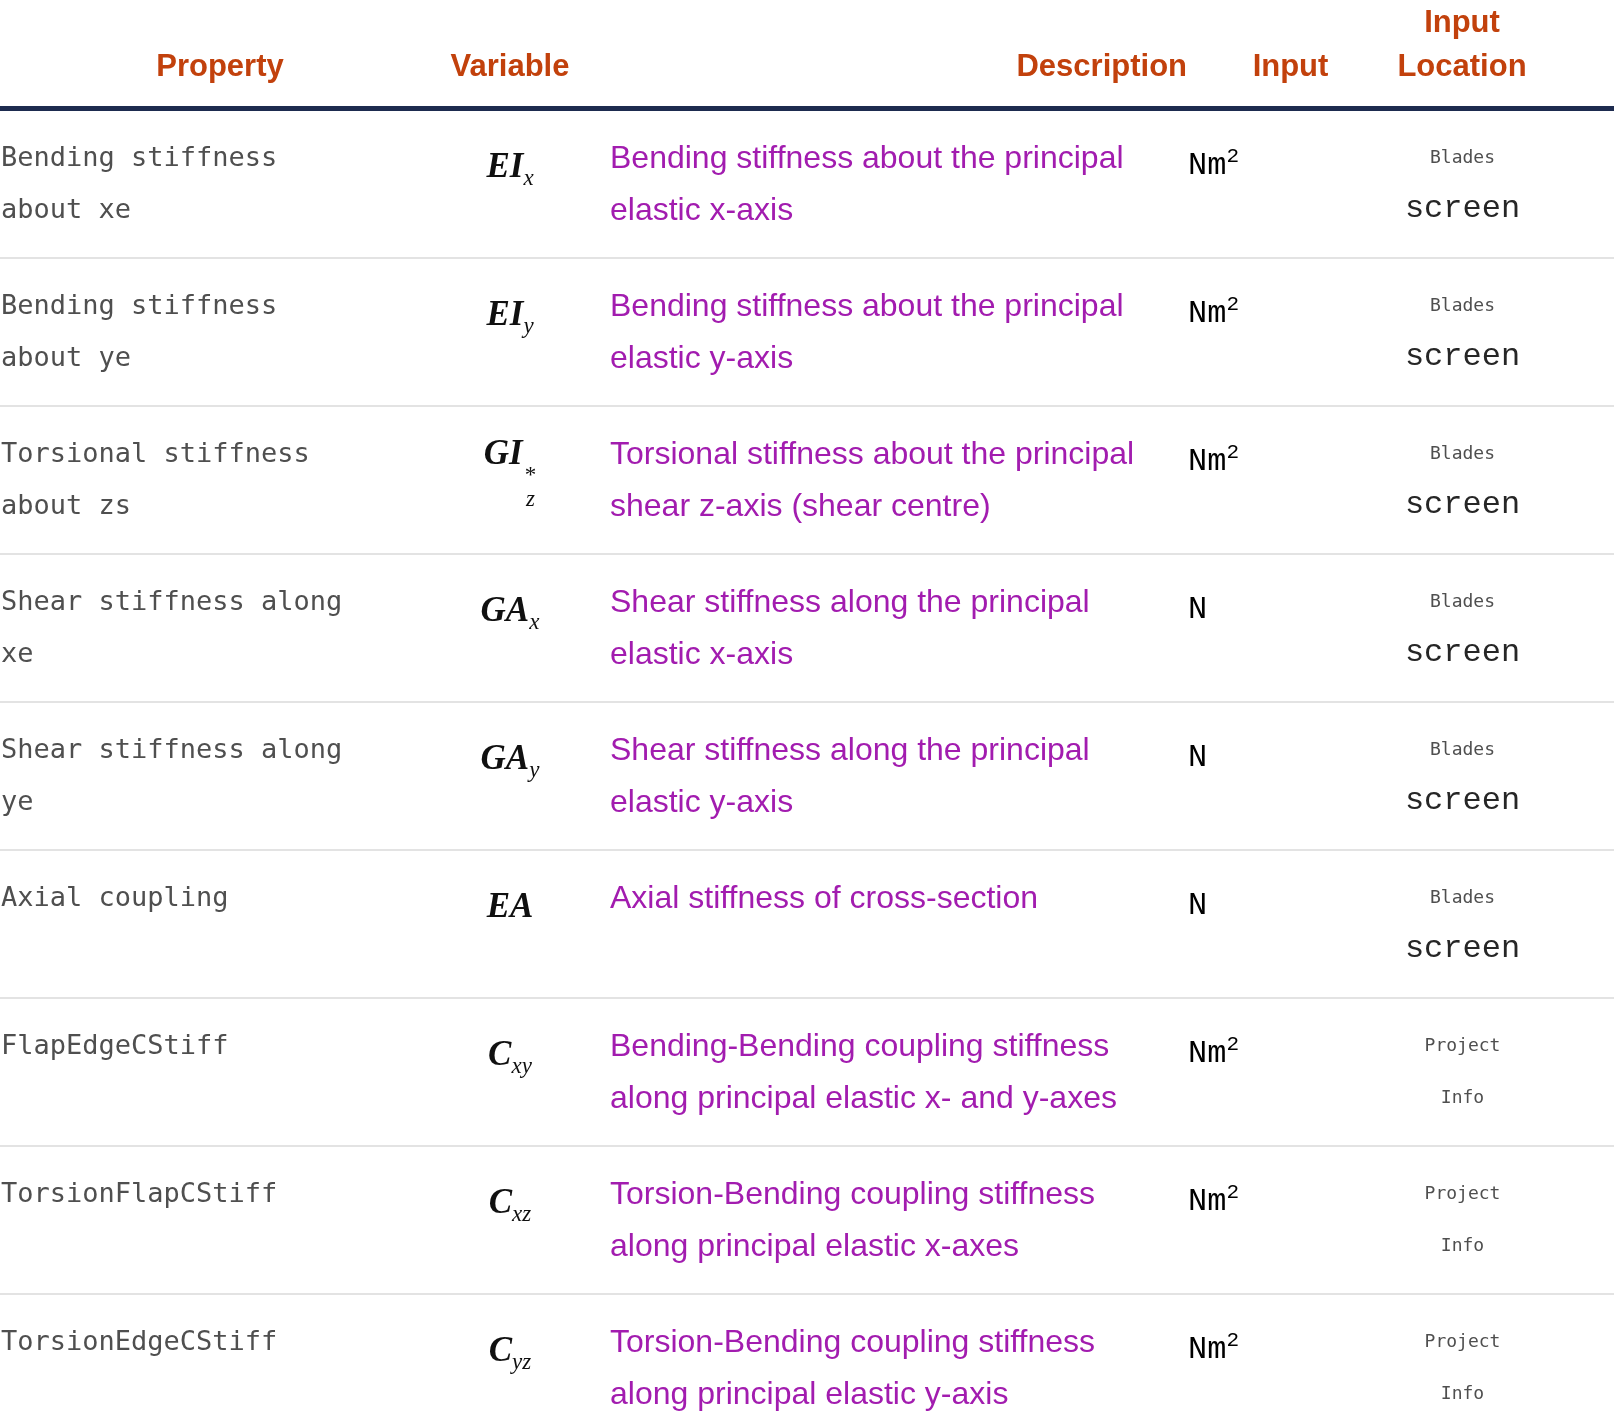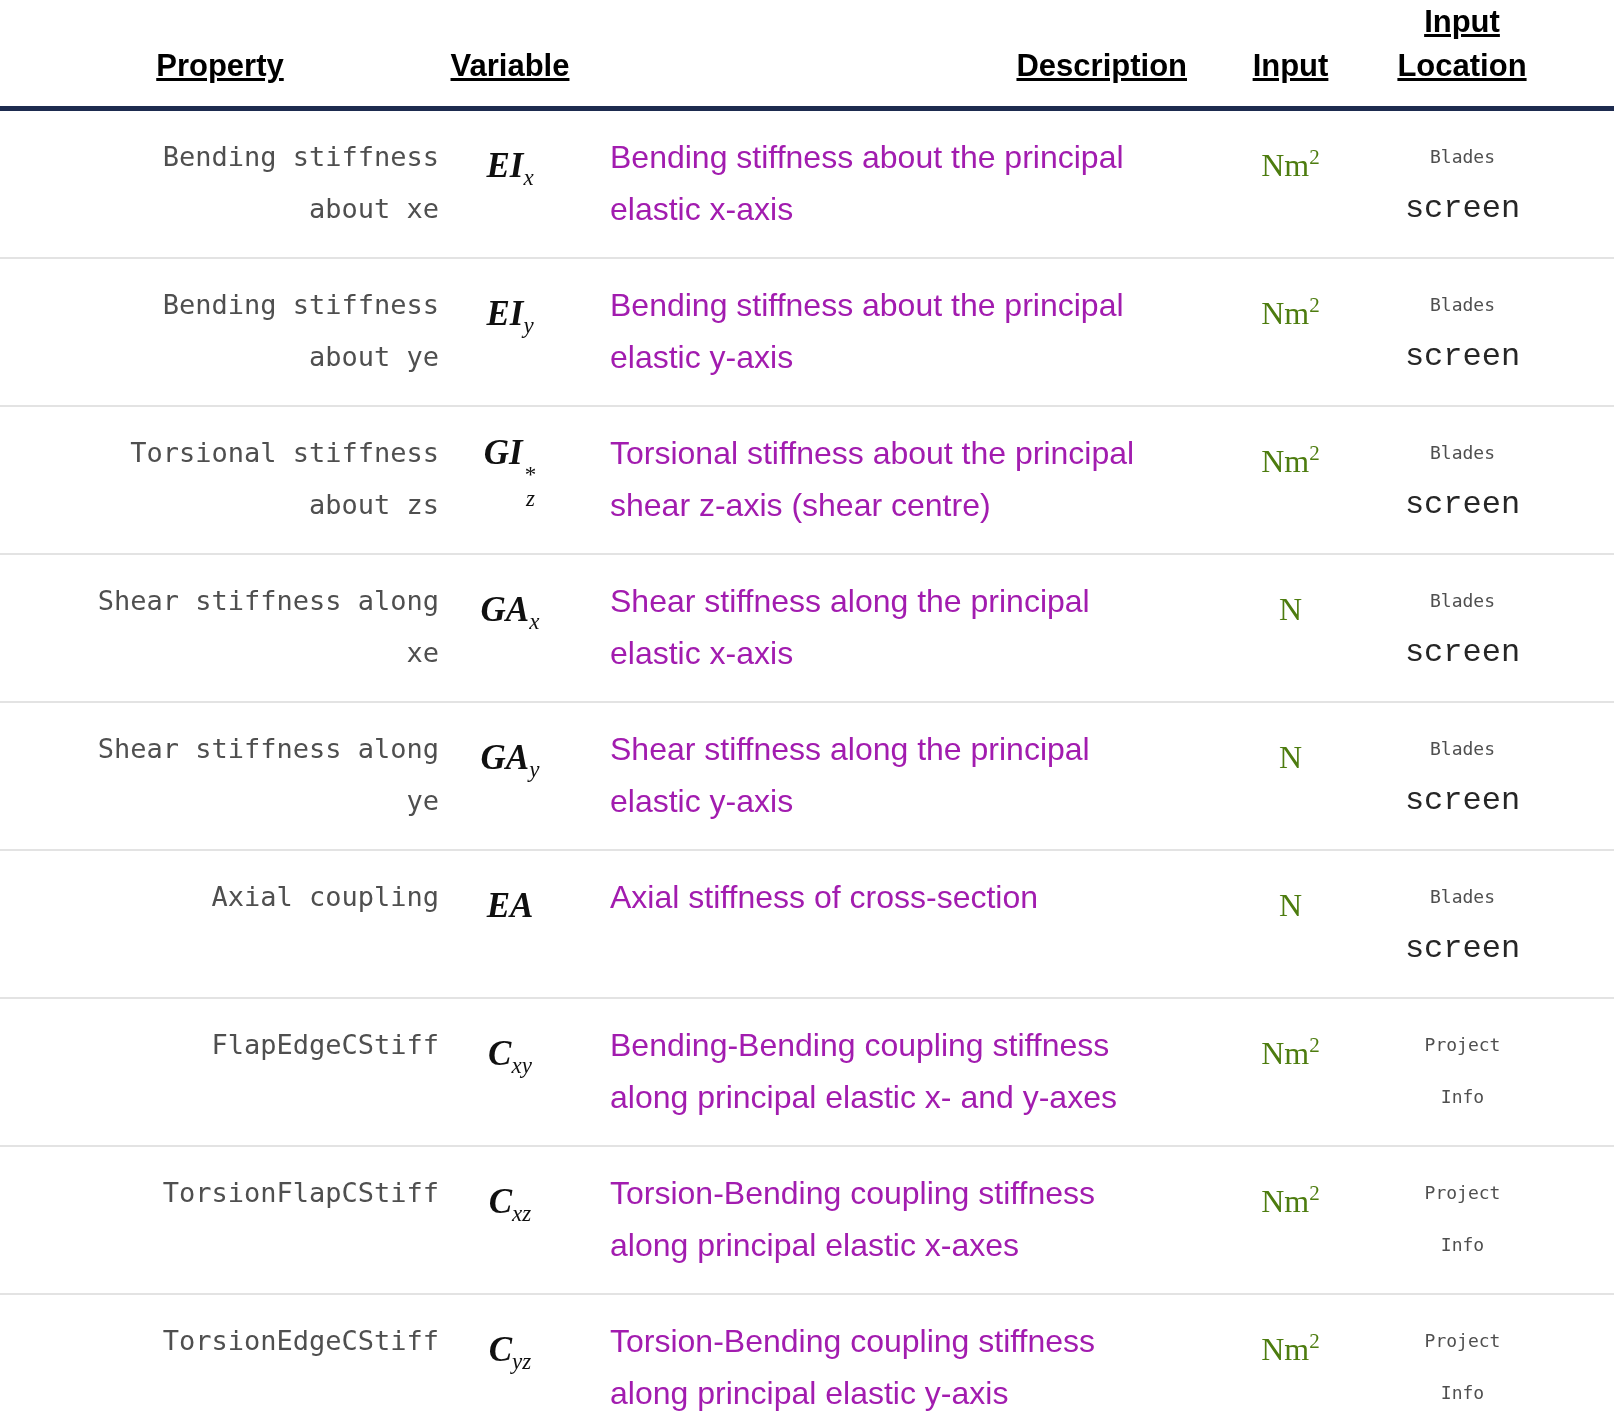--- a/index.html
+++ b/index.html
@@ -15,46 +15,45 @@
     border-collapse: collapse;
     table-layout: fixed;
     width: 1614px;
   }
   
   thead th {
     vertical-align: bottom;
     font-family: "Liberation Sans", sans-serif;
     font-size: 31px;
     font-weight: 600;
-    color: #000000;
+    color: #c2410c;
     line-height: 44px;
     padding: 0 0 18px 0;
     border-bottom: 5px solid #1d2b4f;
     white-space: pre-line;
     text-align: center;
-    text-decoration: underline;
   }
   thead th.col-desc {
     text-align: right;
     padding-left: 30px;
   }
   thead th.col-loc {
     padding-right: 84px;
   }
   
   tbody td {
     vertical-align: top;
     padding-top: 20px;
     padding-bottom: 22px;
   }
   tbody tr + tr td {
     border-top: 2px solid #e3e3e3;
   }
   
-  td.cell-prop { text-align: right; }
+  td.cell-prop { text-align: left; }
   .code {
     font-family: "DejaVu Sans Mono", "Liberation Mono", monospace;
     font-size: 27px;
     color: #4f4f4f;
     line-height: 52px;
     white-space: pre-line;
   }
   
   td.cell-var {
     text-align: center;
@@ -86,24 +85,24 @@
     padding-left: 30px;
     font-family: "Liberation Sans", sans-serif;
     font-weight: 300;
     font-size: 32px;
     color: #a21caf;
     line-height: 52px;
     white-space: pre-line;
   }
   
   td.cell-unit {
-    text-align: center;
-    font-family: Liberation Serif, serif;
+    text-align: left;
+    font-family: Liberation Mono, monospace;
     font-size: 32px;
-    color: #4d7c0f;
+    color: #000000;
     line-height: 52px;
   }
   td.cell-unit sup { font-size: 21px; }
   
   td.cell-loc {
     text-align: center;
     padding-right: 84px;
     line-height: 52px;
   }
   .loc-code {

